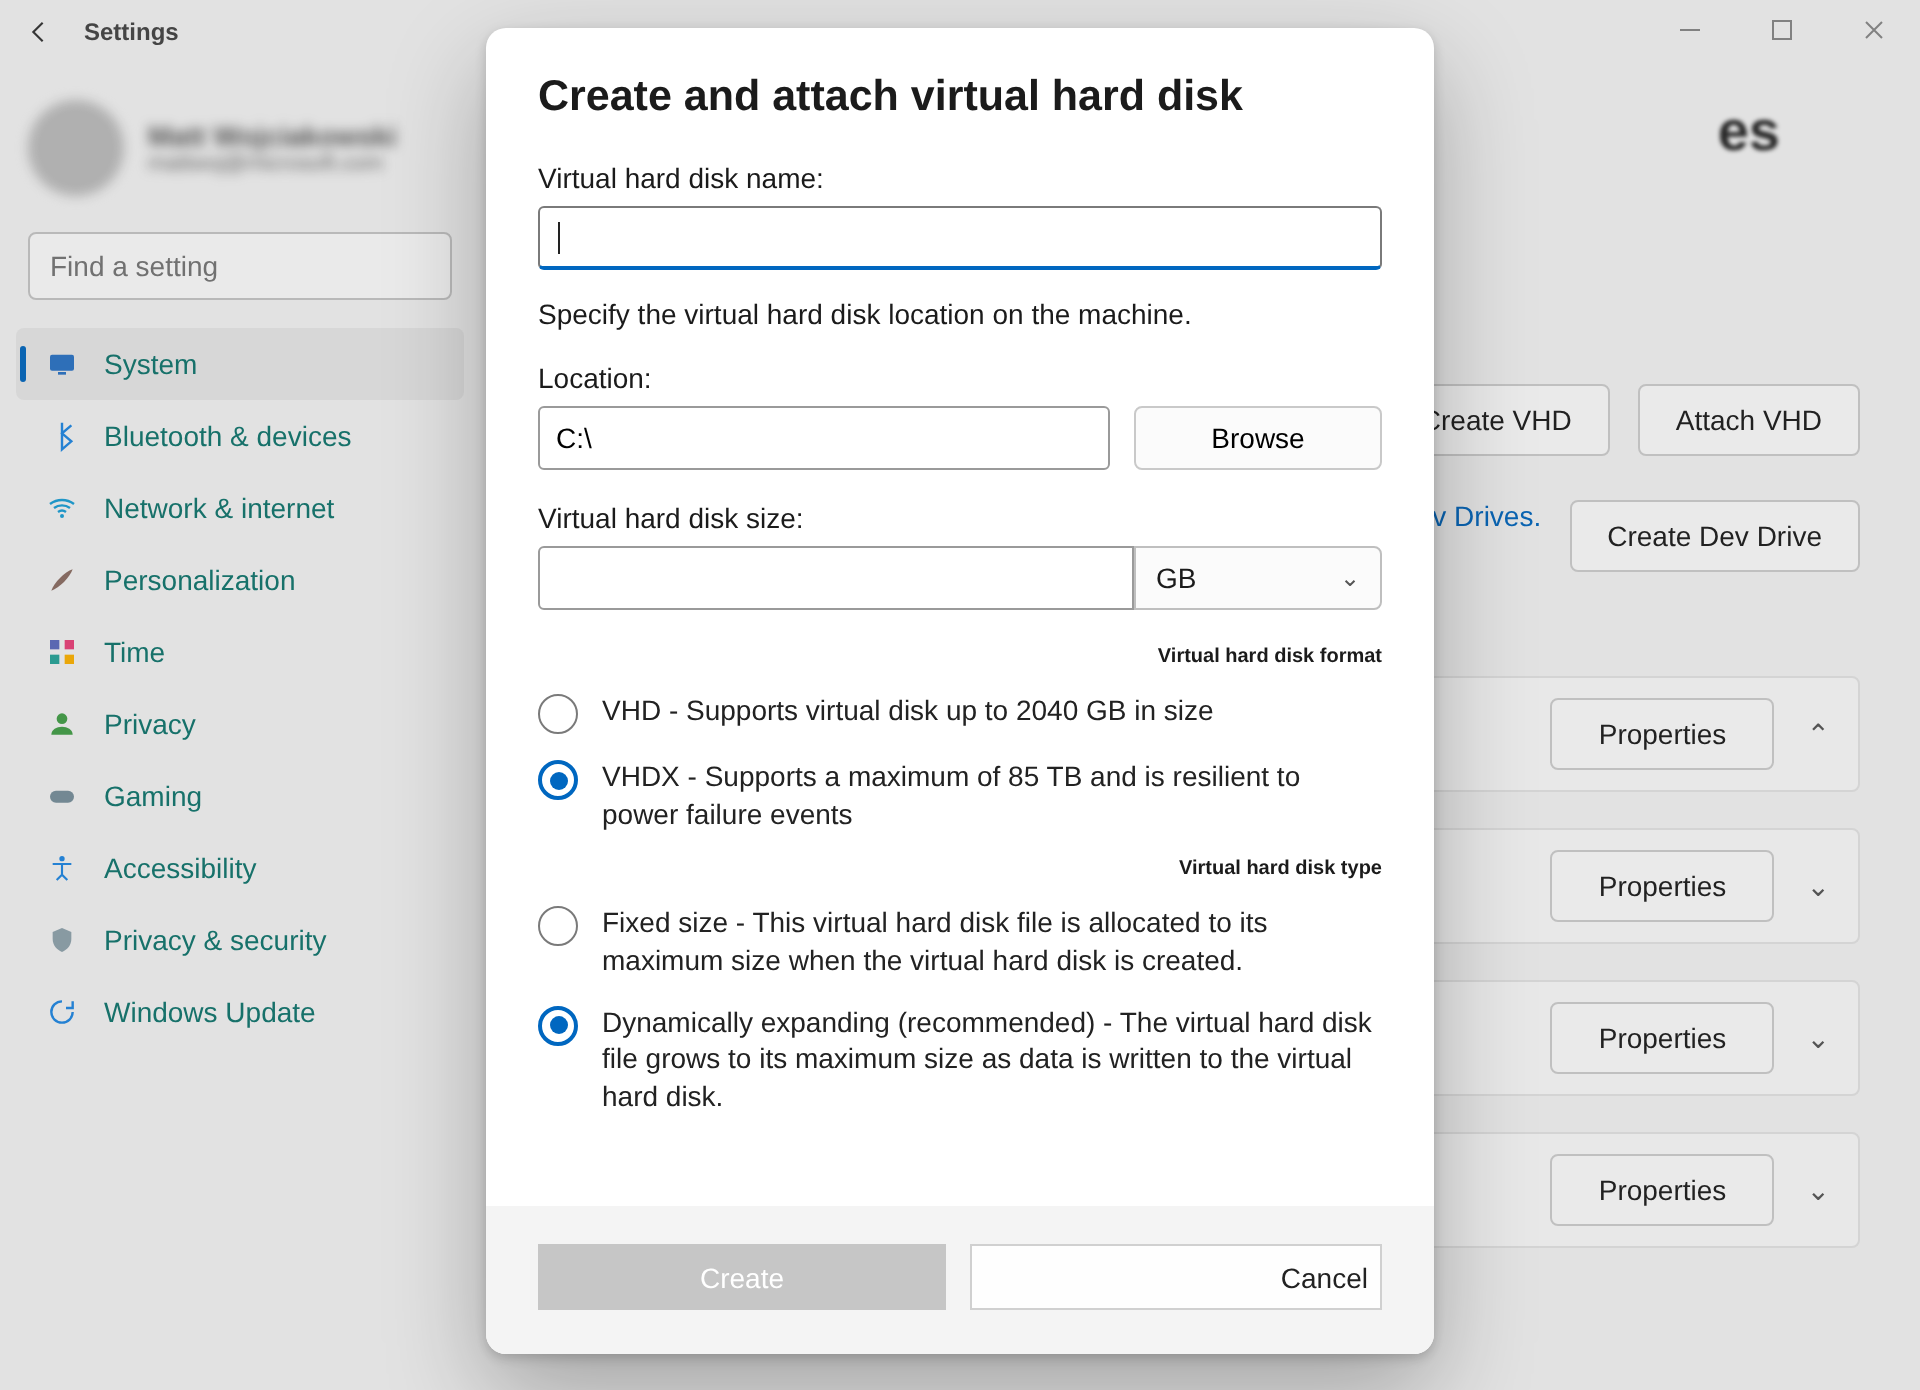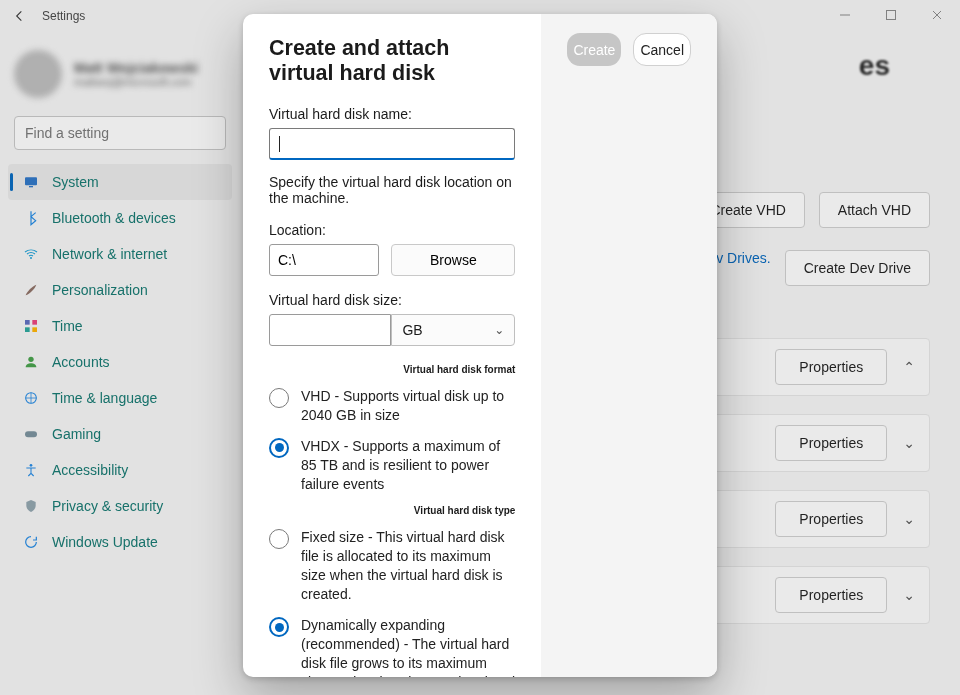--- a/index.html
+++ b/index.html
@@ -22,20 +22,21 @@
     background: #f6f6f6;
   }
   .bg .titlebar {
     display: flex;
     align-items: center;
     height: 32px;
     padding: 0 8px;
     font-size: 12px;
     color: #444;
     position: relative;
+    font-weight: bold;
   }
   .bg .back-arrow {
     width: 24px; height: 24px;
     display: flex; align-items: center; justify-content: center;
     margin-right: 10px; font-size: 16px; color: #333;
   }
   .bg .winbtns {
     position: absolute; right: 0; top: 0; display: flex;
   }
   .bg .winbtn {
@@ -119,21 +120,21 @@
   
   .modal {
     position:absolute;
     left: 243px;
     top: 14px;
     width: 474px;
     height: 663px;
     background:#fff;
     border-radius:10px;
     box-shadow: 0 20px 50px rgba(0,0,0,.28), 0 2px 6px rgba(0,0,0,.18);
-    display:flex; flex-direction:row;
+    display:flex; flex-direction:column;
     overflow:hidden;
   }
   .modal .content {
     flex:1; padding: 22px 26px 8px 26px; overflow:hidden;
   }
   .modal h1 {
     margin:0 0 20px 0; font-size:21.5px; font-weight:700;
   }
   .lbl { font-size:14px; margin-bottom:6px; }
   .hint { font-size:14px; margin: 14px 0 16px 0; }
@@ -177,21 +178,21 @@
   }
   .radio-text { font-size:14px; color:#222; }
   
   .modal .footer {
     border-top: 1px solid rgba(0,0,0,0); 
     background:#f4f4f4;
     padding: 18px 26px 22px 26px;
     display:flex; gap:12px;
   }
   .footer .fbtn {
-    flex:1; height:33px; border-radius:13px; font:inherit; cursor:pointer;
+    flex:1; height:33px; border-radius:0; font:inherit; cursor:pointer;
   }
   .footer .create { background:#c6c6c6; color:#fff; border:none; }
   .footer .cancel { background:#fefefe; border:1px solid #d0d0d0; color:#222;text-align:right; }
 
   .caret-vis {
     position:absolute; width:1px; height:16px; background:#222;
   }
   .caret-wrap { position:relative; }
 </style>
 </head>
@@ -282,30 +283,21 @@
             </span>
           <span>Time</span>
         </div>
         <div class="nav-item">
           <span class="nav-ico">
               <svg viewBox="0 0 24 24">
                 <circle cx="12" cy="8" r="4" fill="#43a047"></circle>
                 <path d="M4 20c0-4 4-6 8-6s8 2 8 6" fill="#43a047"></path>
               </svg>
             </span>
-          <span>Accounts</span>
-        </div>
-        <div class="nav-item">
-          <span class="nav-ico">
-              <svg viewBox="0 0 24 24">
-                <circle cx="12" cy="12" r="8" fill="none" stroke="#1e88e5" stroke-width="1.6"></circle>
-                <path d="M12 4v16M4 12h16" stroke="#1e88e5" stroke-width="1.2"></path>
-              </svg>
-            </span>
-          <span>Time &amp; language</span>
+          <span>Privacy</span>
         </div>
         <div class="nav-item">
           <span class="nav-ico">
               <svg viewBox="0 0 24 24">
                 <rect x="3" y="8" width="18" height="9" rx="4.5" fill="#78909c"></rect>
               </svg>
             </span>
           <span>Gaming</span>
         </div>
         <div class="nav-item">

